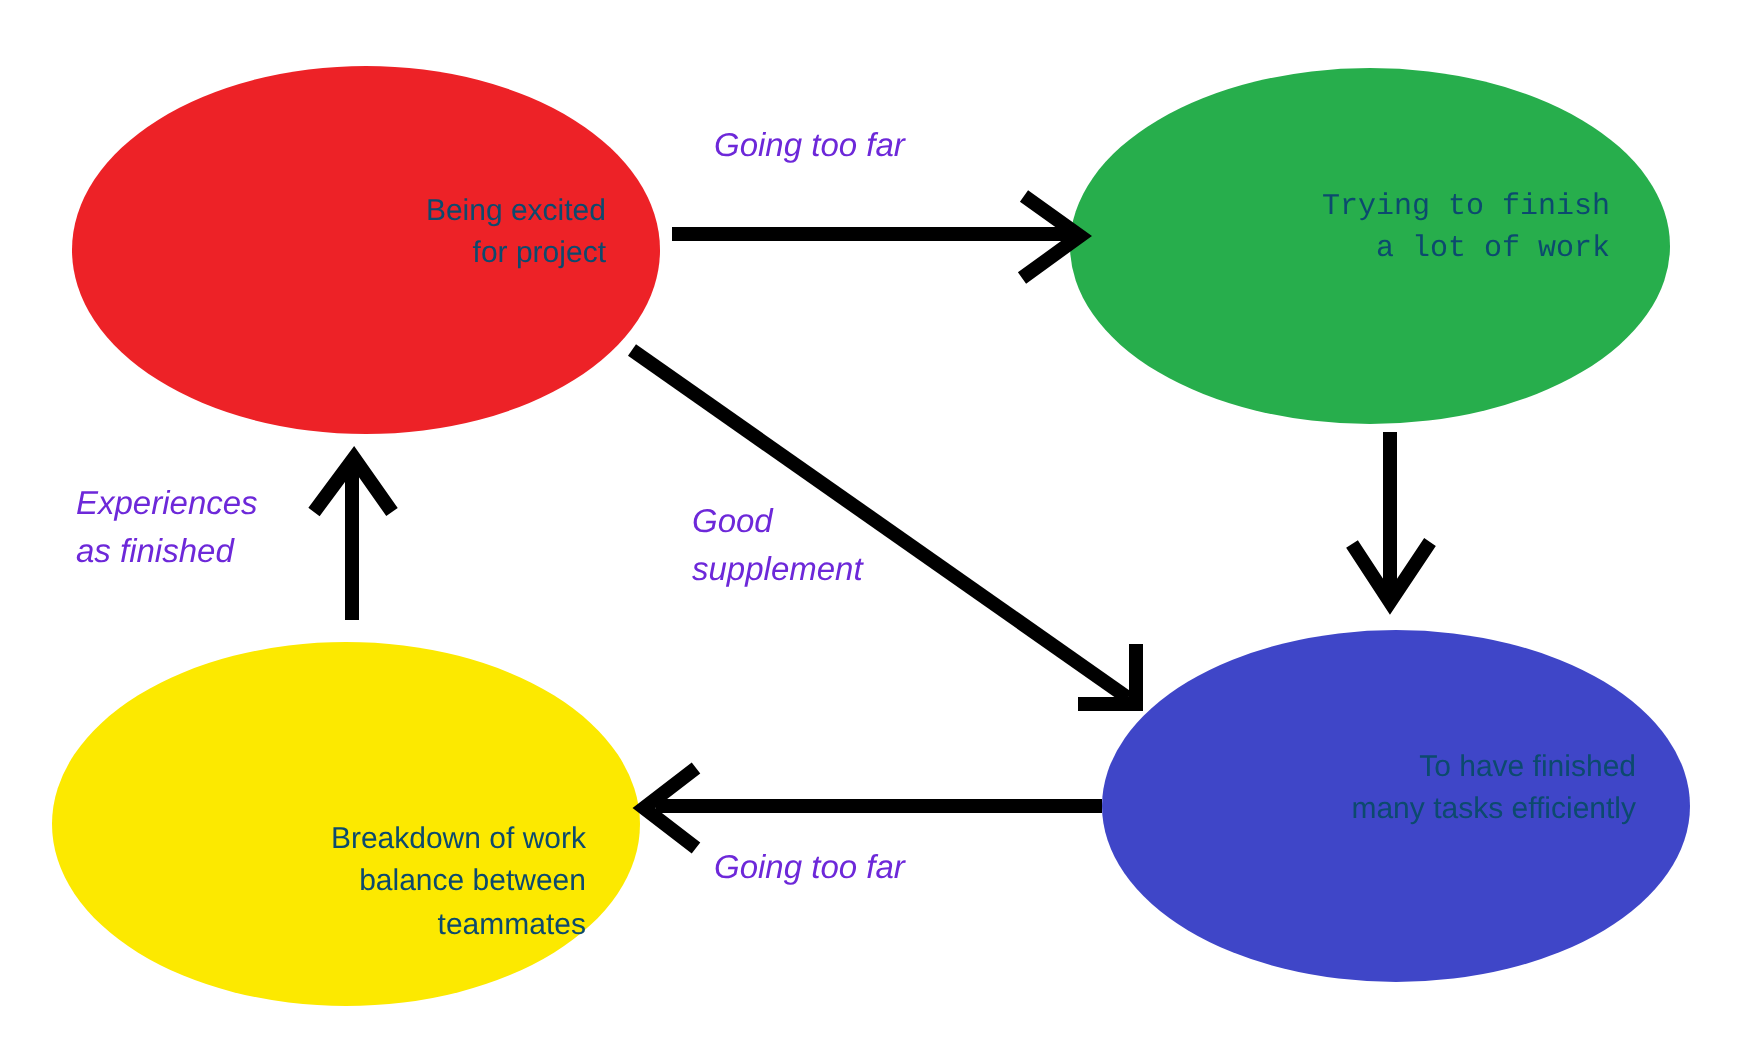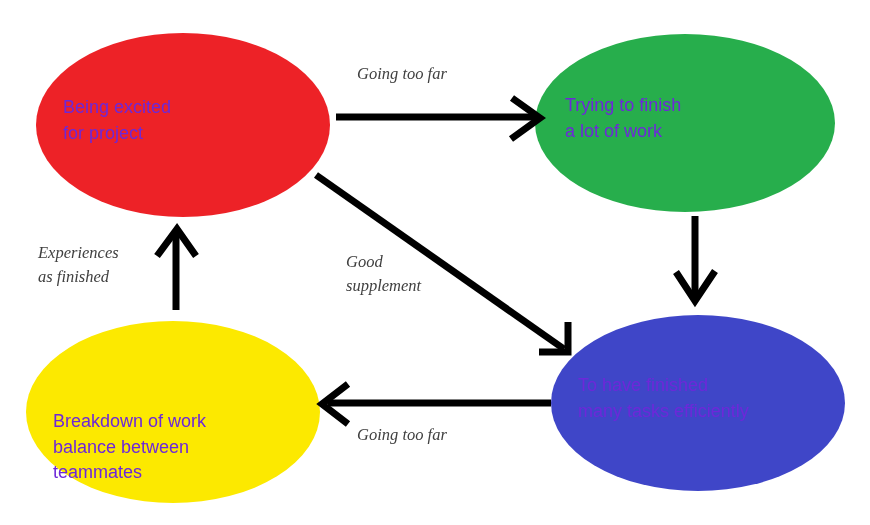--- a/index.html
+++ b/index.html
@@ -20,33 +20,33 @@
   }
   #diagram-svg {
     position: absolute;
     left: 0;
     top: 0;
     width: 870px;
     height: 525px;
   }
   .node-label {
     position: absolute;
-    text-align: left;
-    color: #6d28d9;
+    text-align: right;
+    color: #0c4a6e;
     font-family: "Liberation Sans", sans-serif;
-    font-size: 18px;
+    font-size: 15px;
     line-height: 1.42;
     font-weight: 400;
     white-space: pre-line;
     pointer-events: none;
   }
   .edge-label {
     position: absolute;
-    color: #404040;
-    font-family: Liberation Serif, serif;
+    color: #6d28d9;
+    font-family: Liberation Sans, sans-serif;
     font-size: 16.5px;
     line-height: 1.45;
     font-style: italic;
     font-weight: 400;
     white-space: pre-line;
   }
   .el-left { text-align: left; }
 </style>
 </head>
 <body>
@@ -86,21 +86,21 @@
     <g>
       <path d="M 176 310 L 176 235" stroke="#000000" stroke-width="7" fill="none" stroke-linecap="butt"></path>
       <path d="M 157 256 L 177 229 L 196 256" stroke="#000000" stroke-width="7" fill="none" stroke-linejoin="miter" stroke-linecap="butt"></path>
     </g>
 
   </svg>
 
   <div class="node-label" style="left:63px; top:95px; width:240px;">Being excited
 for project</div>
 
-  <div class="node-label" style="left:565px; top:93px; width:240px;">Trying to finish
+  <div class="node-label" style="left:565px; top:93px; width:240px;font-family:Liberation Mono, monospace;">Trying to finish
 a lot of work</div>
 
   <div class="node-label" style="left:53px; top:365px; width:240px;margin-top:44px;">Breakdown of work
 balance between
 teammates</div>
 
   <div class="node-label" style="left:578px; top:373px; width:240px;">To have finished
 many tasks efficiently</div>
 
   <div class="edge-label el-left" style="left:357px; top:62px; width:175px;">Going too far</div>

